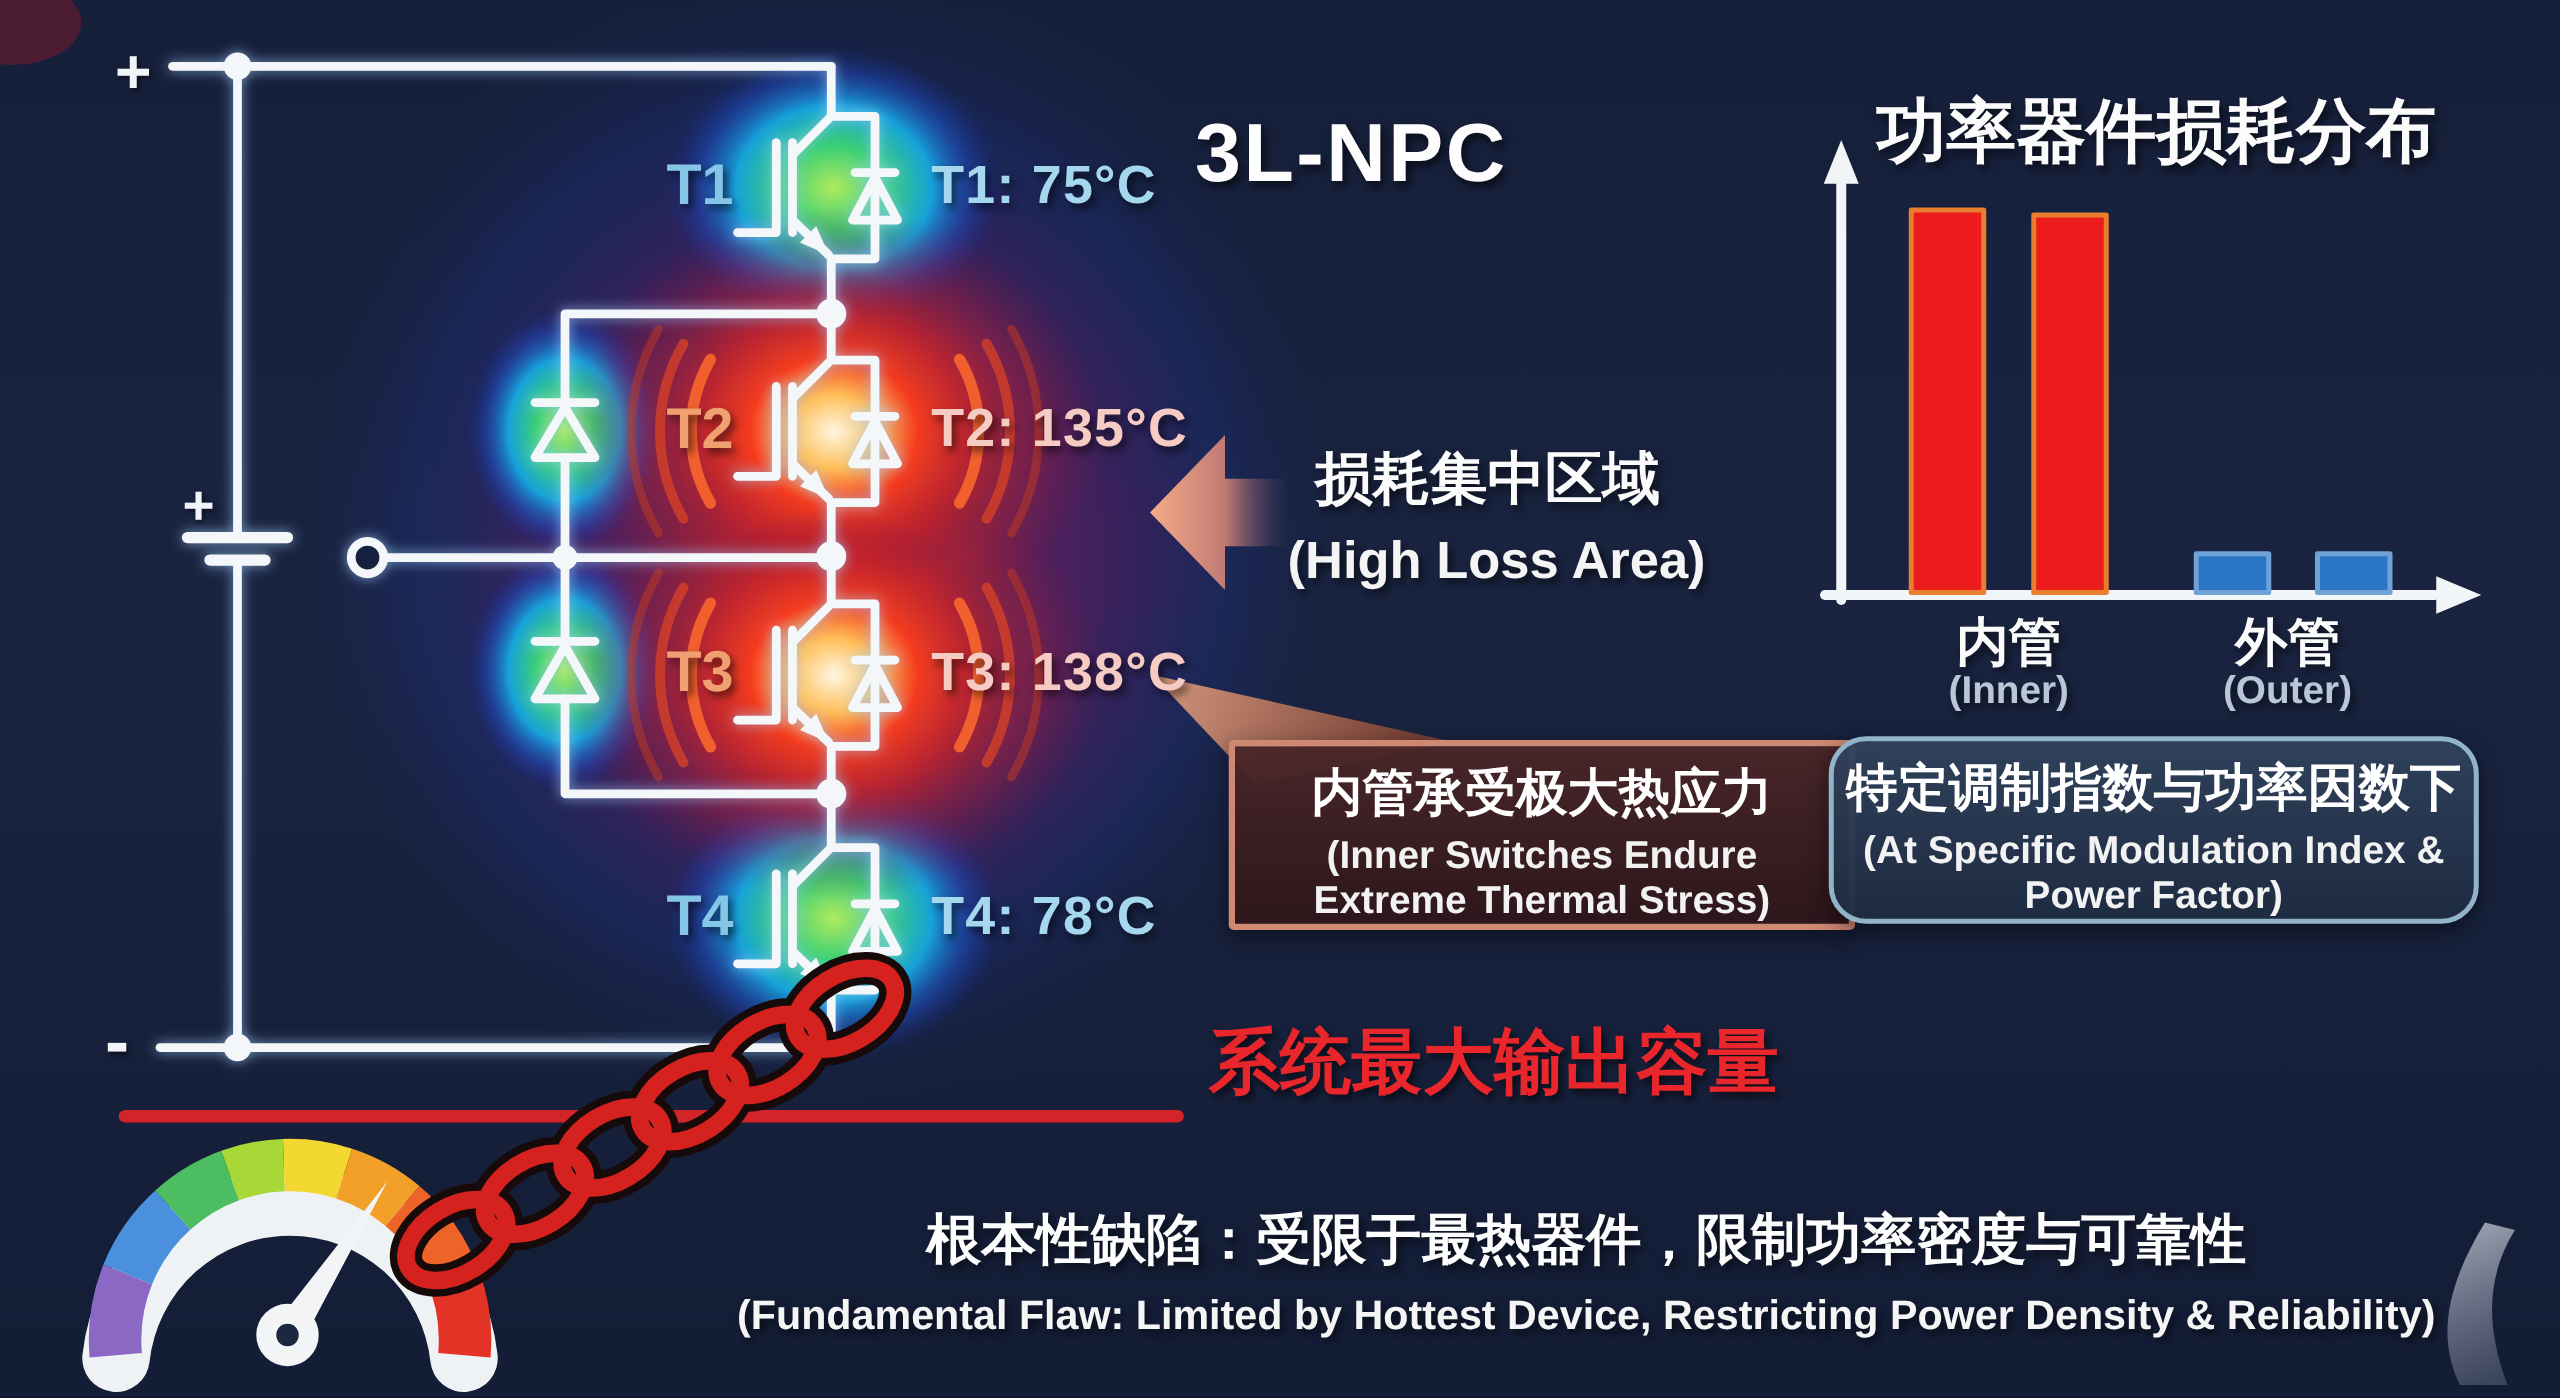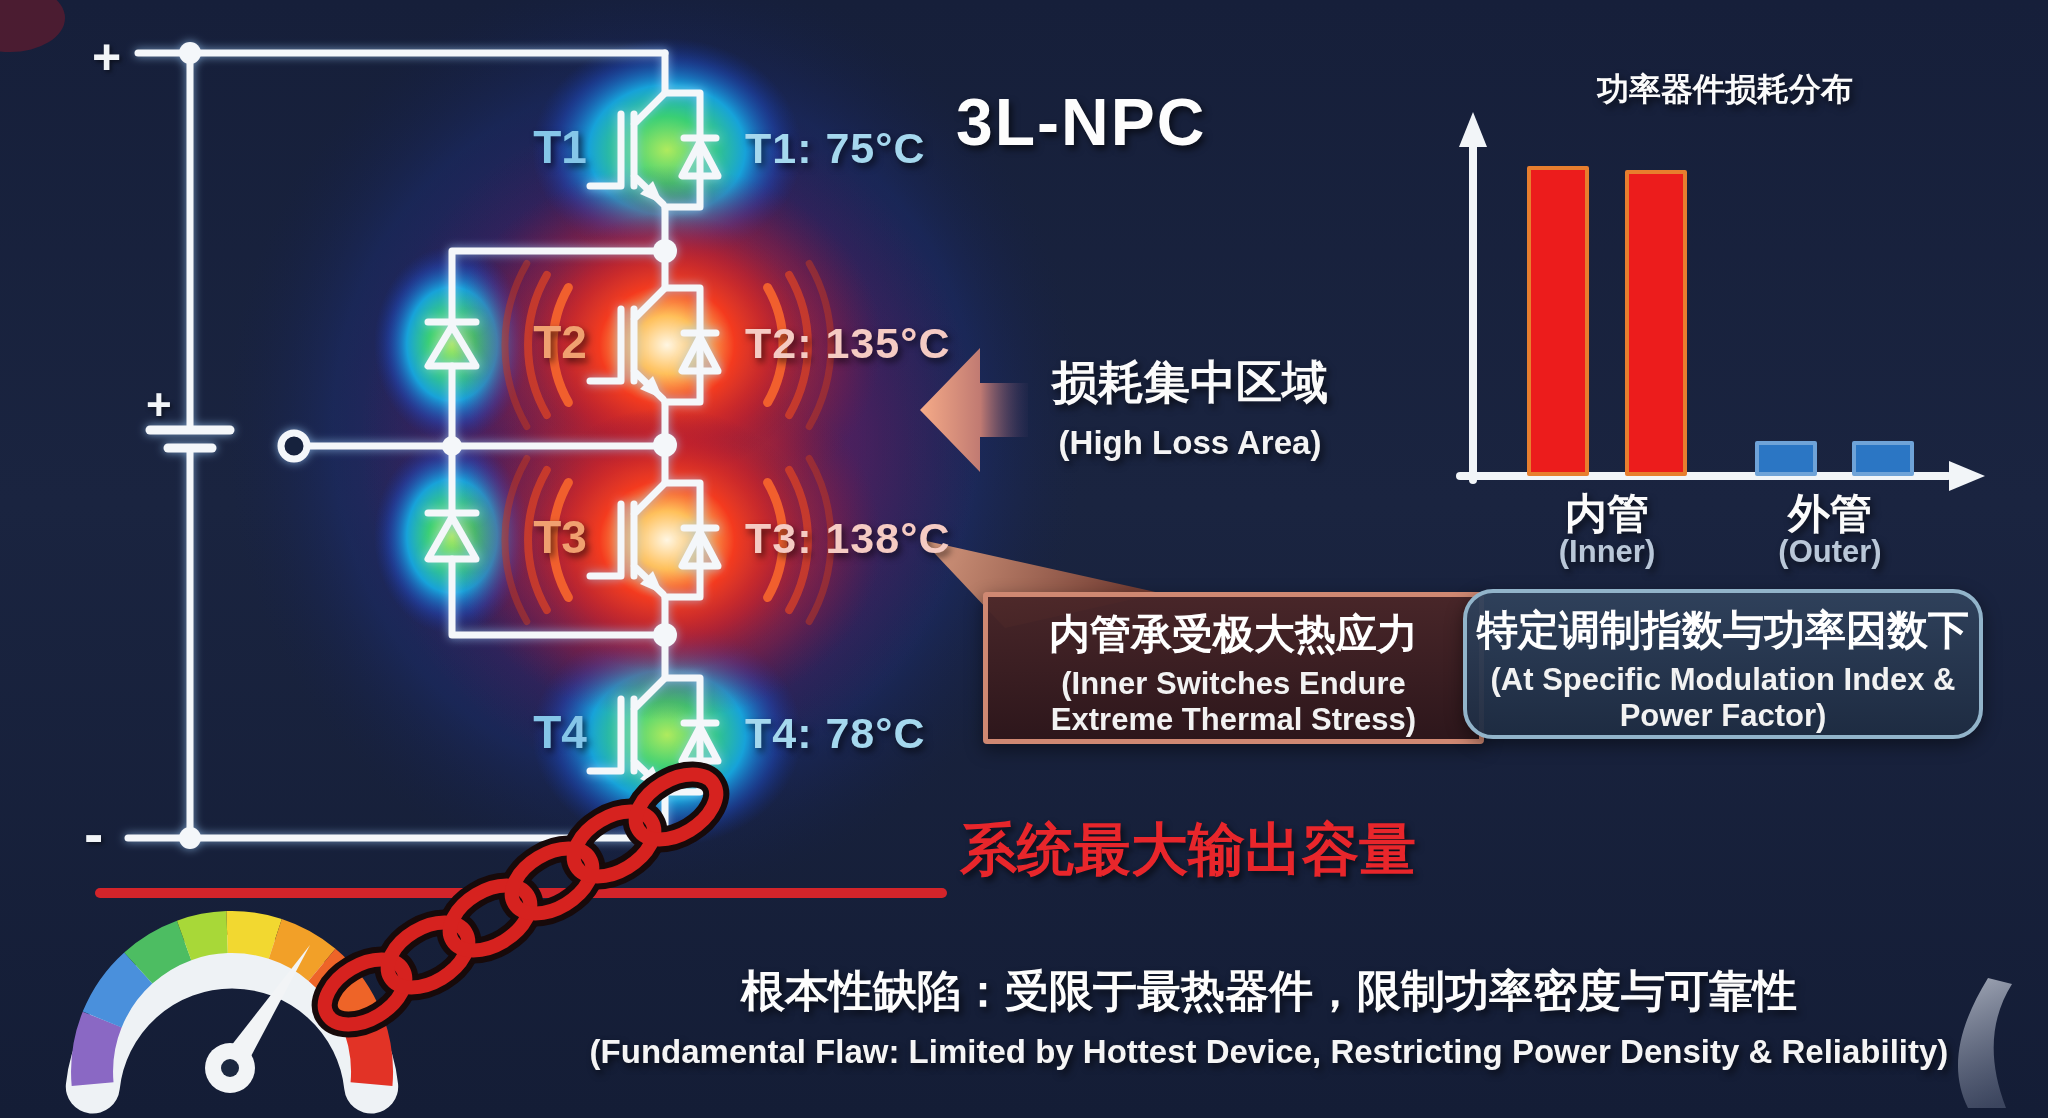--- a/index.html
+++ b/index.html
@@ -19,52 +19,52 @@
 
   .dev-label{left:505px;width:110px;text-align:center;font-size:46px;}
   .dev-temp{left:745px;font-size:43px;letter-spacing:1px;}
   .cool-label{color:#85c6e8;}
   .cool-temp{color:#a5d8ee;}
   .hot-label{color:#f0a070;}
   .hot-temp{color:#f5cbc3;}
 
   #main-title{left:956px;top:84px;font-size:66px;color:#fdfdfd;letter-spacing:2px;}
 
-  #chart-title{left:1445px;top:68px;width:560px;text-align:center;font-size:32px;color:#fbfbfb;}
+  #chart-title{left:1445px;top:68px;width:560px;text-align:center;font-size:56px;color:#fbfbfb;}
   #chart-plot{position:absolute;left:1473px;top:124px;width:520px;height:352px;}
   #chart-plot .bar{position:absolute;bottom:0;box-sizing:border-box;border:4px solid;border-radius:2px;}
   .grp-label{width:150px;text-align:center;}
   .grp-zh{font-size:42px;color:#fbfbfb;top:486px;}
   .grp-en{font-size:31px;color:#b9c7d8;top:534px;}
   #grp1-zh,#grp1-en{left:1532px;}
   #grp2-zh,#grp2-en{left:1755px;}
 
   #loss-text{left:1030px;top:352px;width:320px;text-align:center;}
   #loss-zh{display:block;font-size:46px;color:#fbfbfb;}
-  #loss-en{display:block;font-size:33px;color:#f4f4f4;margin-top:10px;}
+  #loss-en{display:block;font-size:42px;color:#f4f4f4;margin-top:10px;}
 
   .callout{position:absolute;box-sizing:border-box;text-align:center;}
   #callout-thermal{
     left:983px;top:592px;width:501px;height:152px;
     border:5px solid #cf8872;border-radius:4px;
     background:linear-gradient(180deg,rgba(74,38,40,.96),rgba(46,22,26,.96));
     box-shadow:0 6px 18px rgba(0,0,0,.45);
     padding-top:10px;
   }
   #callout-condition{
     left:1463px;top:589px;width:520px;height:150px;
     border:4px solid #92b4ca;border-radius:30px;
     background:linear-gradient(180deg,rgba(48,66,92,.95),rgba(30,44,66,.95));
     box-shadow:0 6px 18px rgba(0,0,0,.45);
     padding-top:10px;
   }
   .co-zh{font-size:41px;color:#ffffff;font-weight:bold;}
   .co-en{font-size:31px;color:#f2f2f2;font-weight:bold;line-height:1.15;margin-top:4px;}
 
-  #capacity{left:960px;top:812px;width:470px;text-align:left;}
+  #capacity{left:960px;top:812px;width:470px;text-align:center;}
   #capacity-zh{display:block;font-size:57px;color:#e8262b;text-shadow:3px 4px 6px rgba(0,0,0,.6);}
   #capacity-en{display:block;font-size:38px;color:#d8282e;margin-top:8px;text-shadow:2px 3px 5px rgba(0,0,0,.6);}
 
   #flaw{left:490px;top:962px;width:1558px;text-align:center;}
   #flaw-zh{display:block;font-size:44px;color:#fdfdfd;}
   #flaw-en{display:block;font-size:33px;color:#f5f5f5;margin-top:12px;}
 </style>
 </head>
 <body>
 

